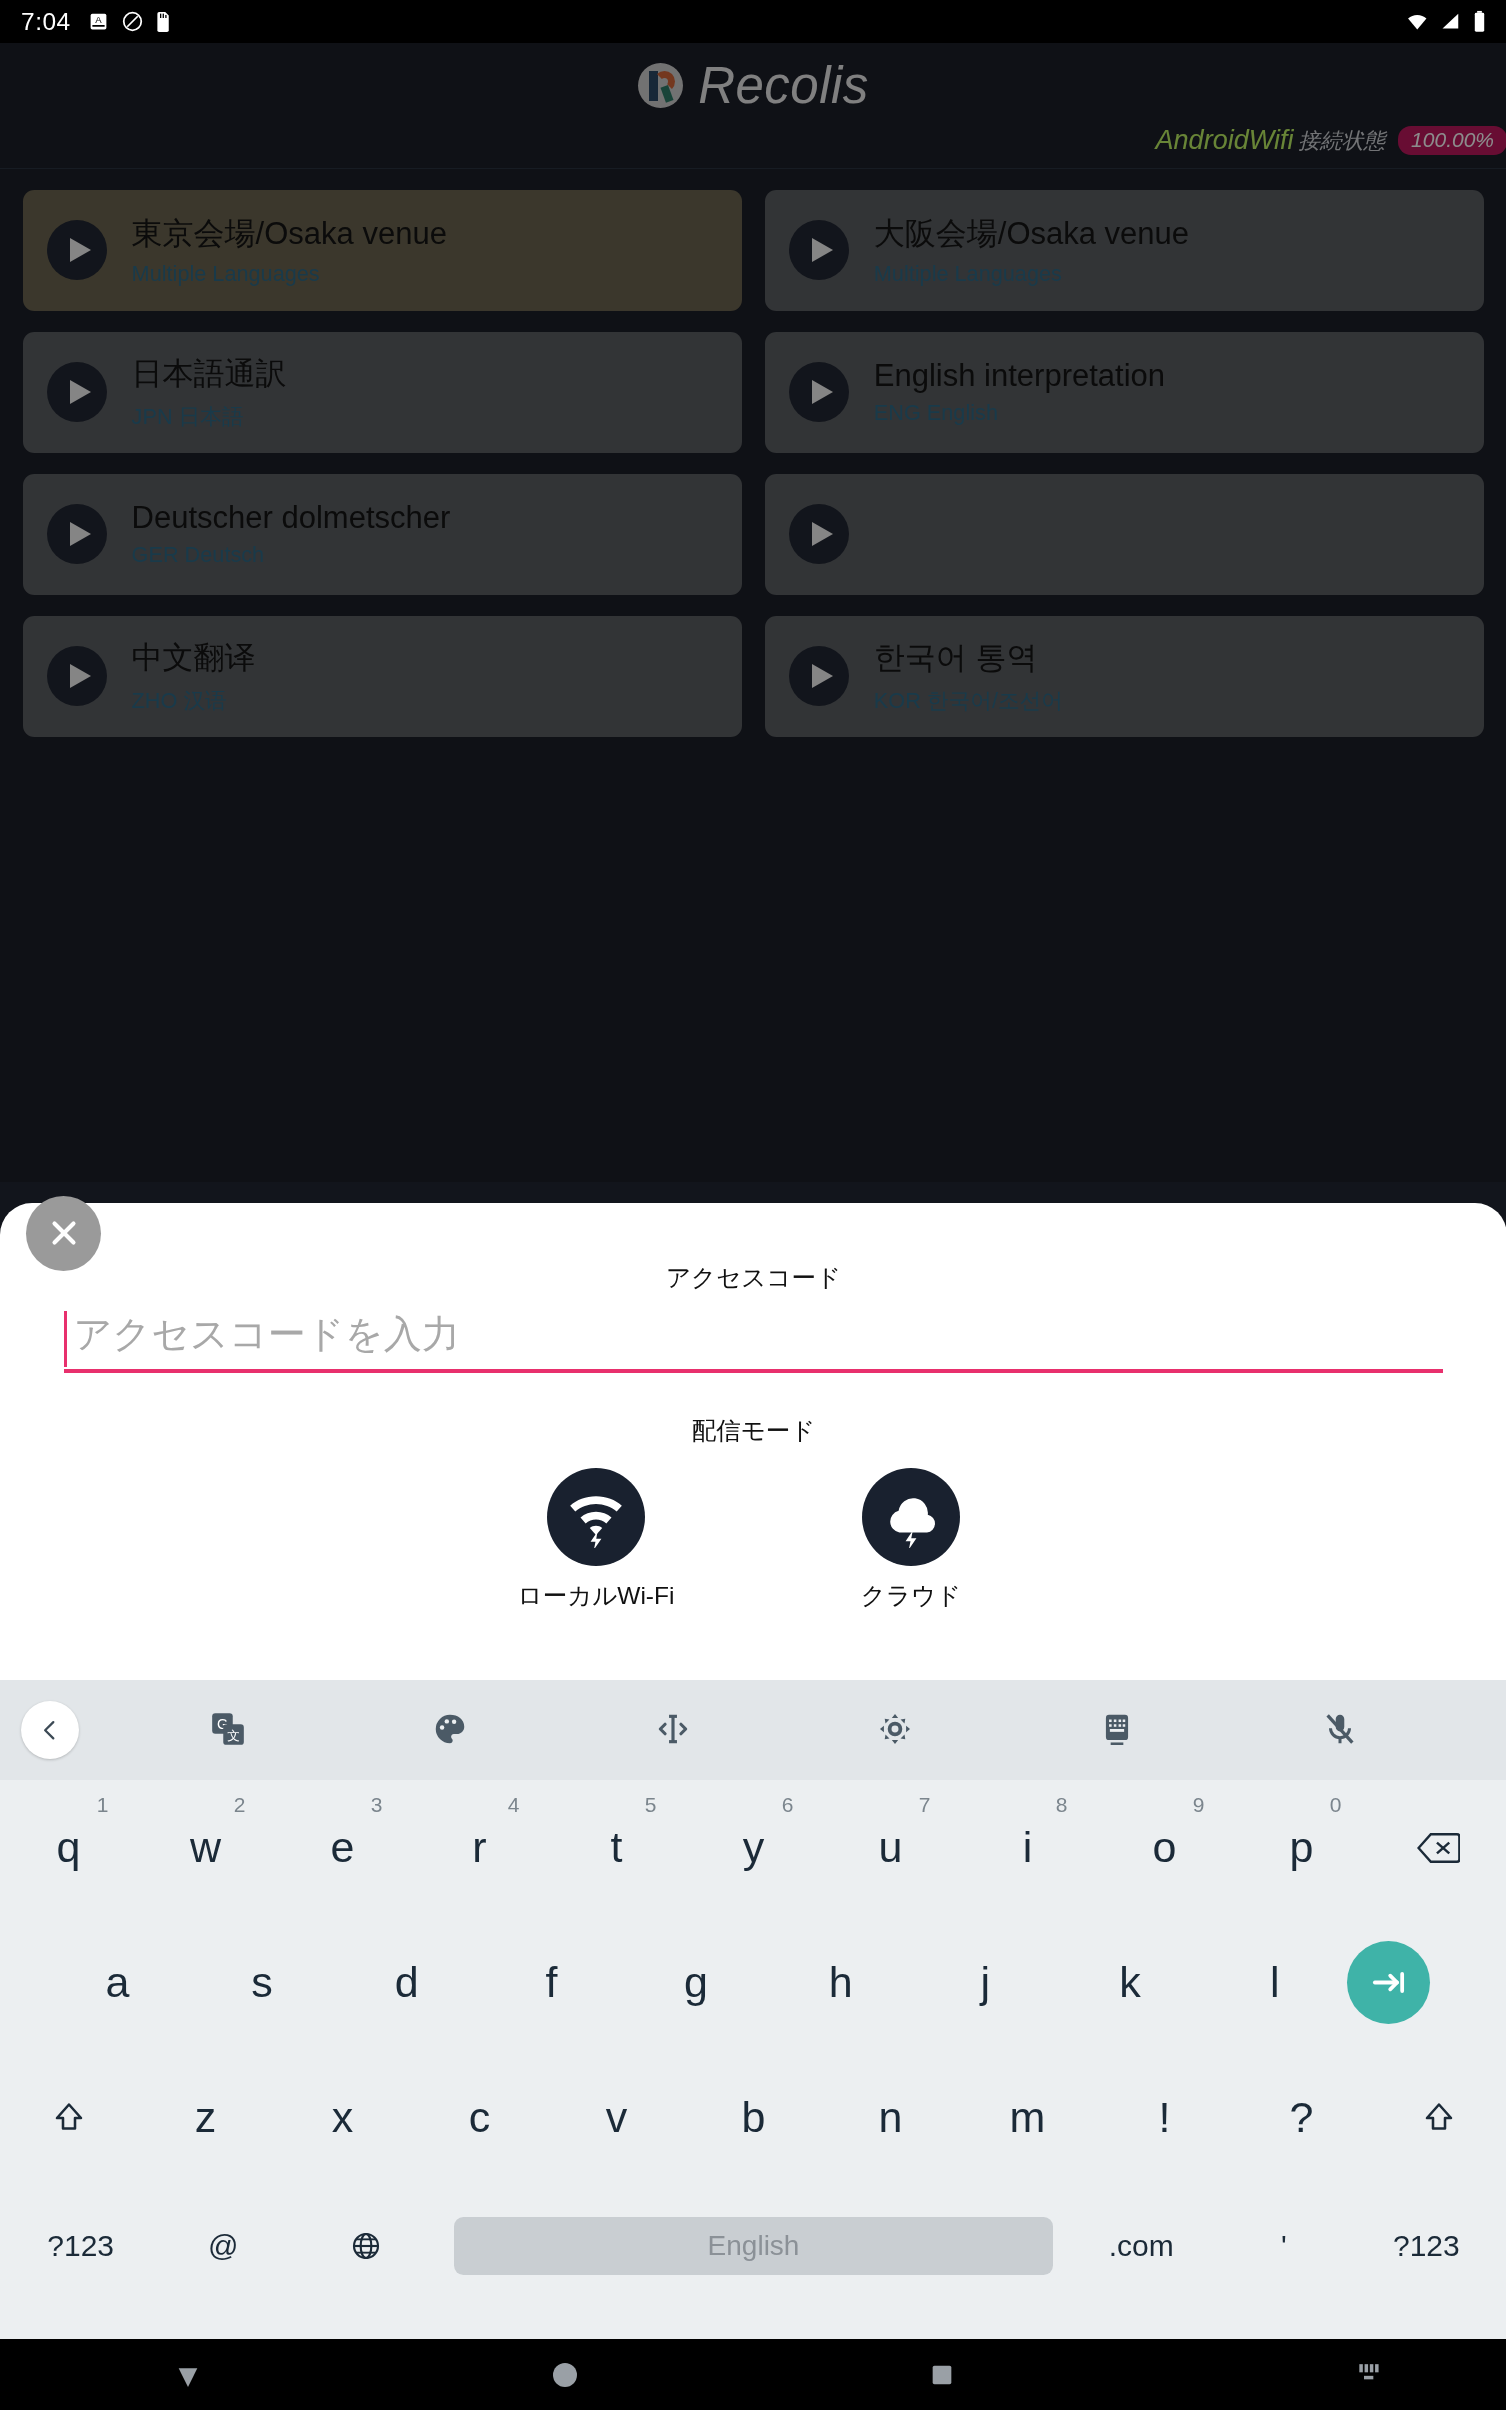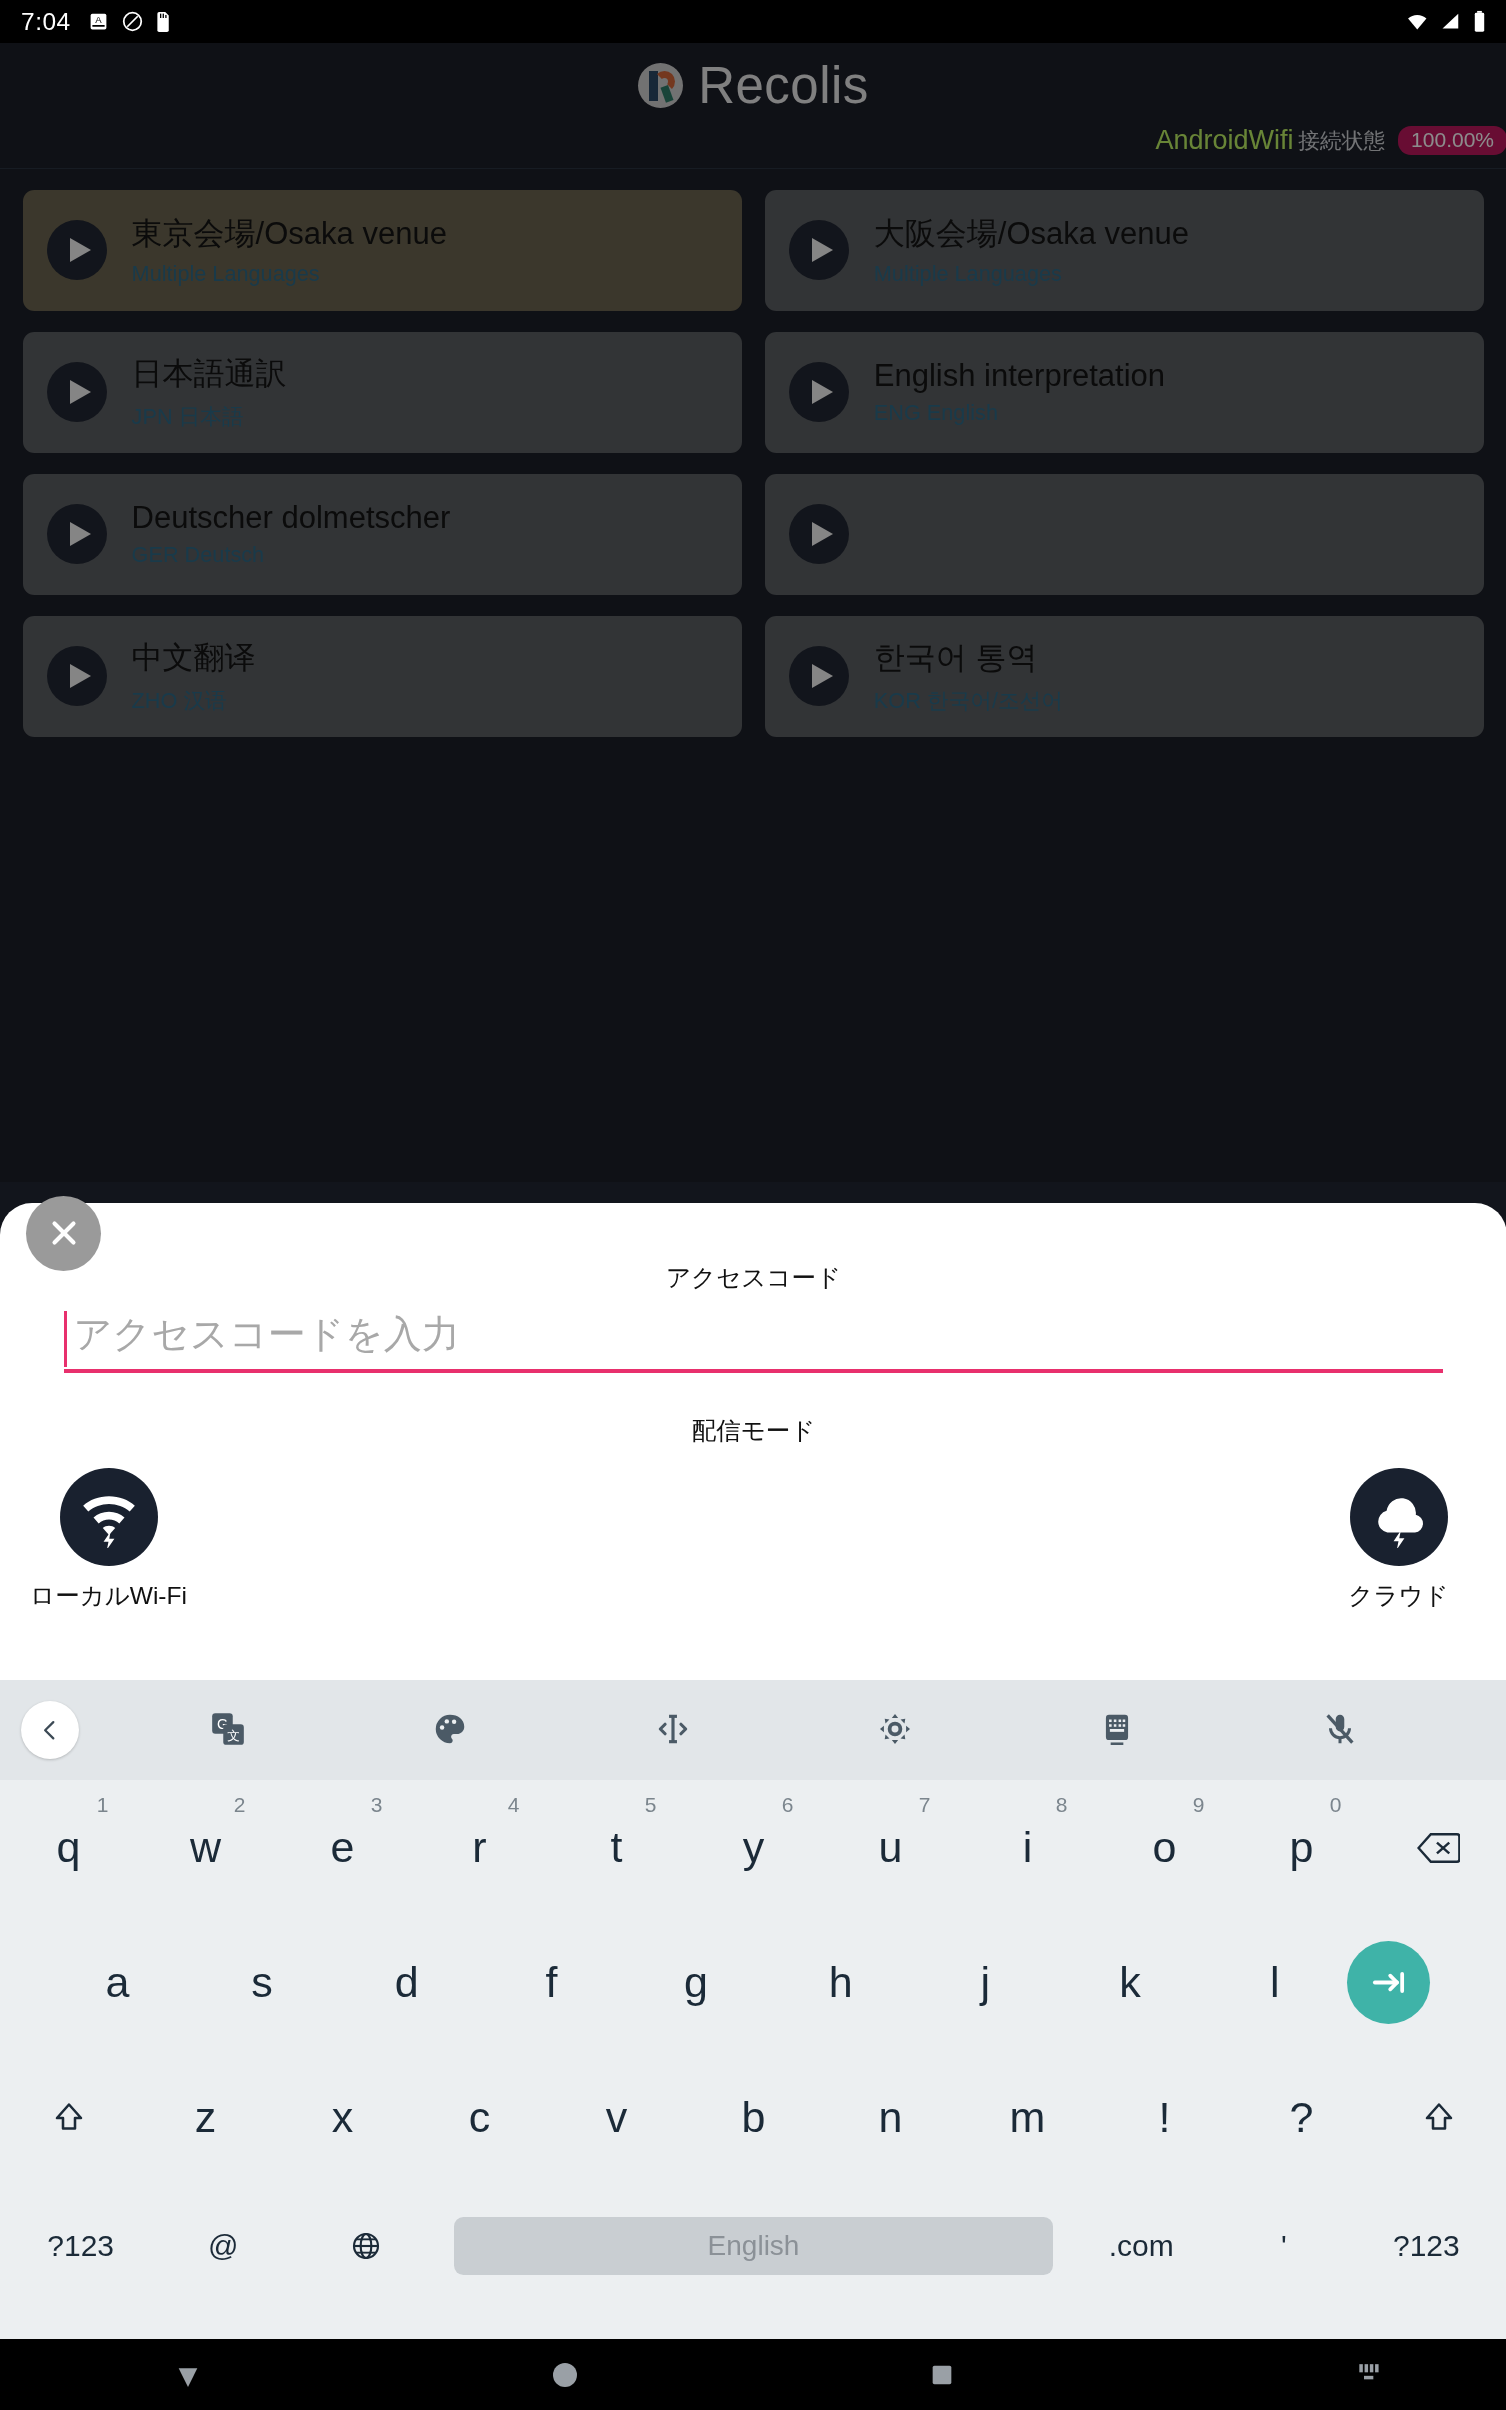--- a/index.html
+++ b/index.html
@@ -23,21 +23,21 @@
   .sb-right-icons { display: flex; align-items: center; gap: 9.4px; }
   .ic { display: inline-block; }
   .ic svg { display: block; }
 
   
   .app-content {
     position: absolute; left: 0; top: 43px; width: 1507px; height: 1139px;
     background: #1c1f28; overflow: hidden;
   }
   .brandbar {
-    padding-top: 13px; text-align: center;
+    padding-top: 13px; text-align: center; font-style: italic;
   }
   .brandrow { display: flex; align-items: center; justify-content: center; gap: 15px; }
   .brandlogo {
     width: 45px; height: 45px; border-radius: 50%;
     background: #cfcfcf; display: flex; align-items: center; justify-content: center;
     position: relative; overflow: hidden;
   }
   .brandlogo .lg-left { position: absolute; left: 11.3px; top: 7.5px; width: 8.5px; height: 30px; background: #2d4a66; }
   .brandlogo .lg-arc  { position: absolute; left: 16px; top: 7.5px; width: 21px; height: 21px;
                         border: 7.5px solid #d4663a; border-radius: 50%; border-left-color: transparent; border-bottom-color: transparent; }
@@ -92,21 +92,21 @@
   .field-input {
     width: 100%; border: 0; outline: 0; background: transparent;
     font-size: 38px; color: #a8a8a8; padding: 7.5px 0 13px 9.4px;
     font-family: "Liberation Sans", sans-serif;
   }
   .field-input::placeholder { color: #a8a8a8; opacity: 1; }
   .field-underline { height: 3.8px; background: #e8306d; width: 100%; }
   .caret { position: absolute; left: 0; top: 5.6px; width: 2.8px; height: 56px; background: #e8306d; }
 
   .mode-title { text-align: center; margin-top: 41px; font-size: 24.5px; color: #111; }
-  .modes { display: flex; justify-content: space-between; gap: 98px; margin-top: 21px; }
+  .modes { display: flex; justify-content: center; gap: 98px; margin-top: 21px; }
   .mode { width: 217px; display: flex; flex-direction: column; align-items: center; gap: 13px; }
   .mode-circle {
     width: 98px; height: 98px; border-radius: 50%; background: #19212f;
     display: flex; align-items: center; justify-content: center;
   }
   .mode-label { font-size: 24.5px; color: #111; }
 
   
   .kb { position: absolute; left: 0; top: 1680px; width: 1507px; height: 659px; background: #eceff1; }
   .kb-toolbar { height: 100px; background: #e2e6e9; display: flex; align-items: center; position: relative; }

